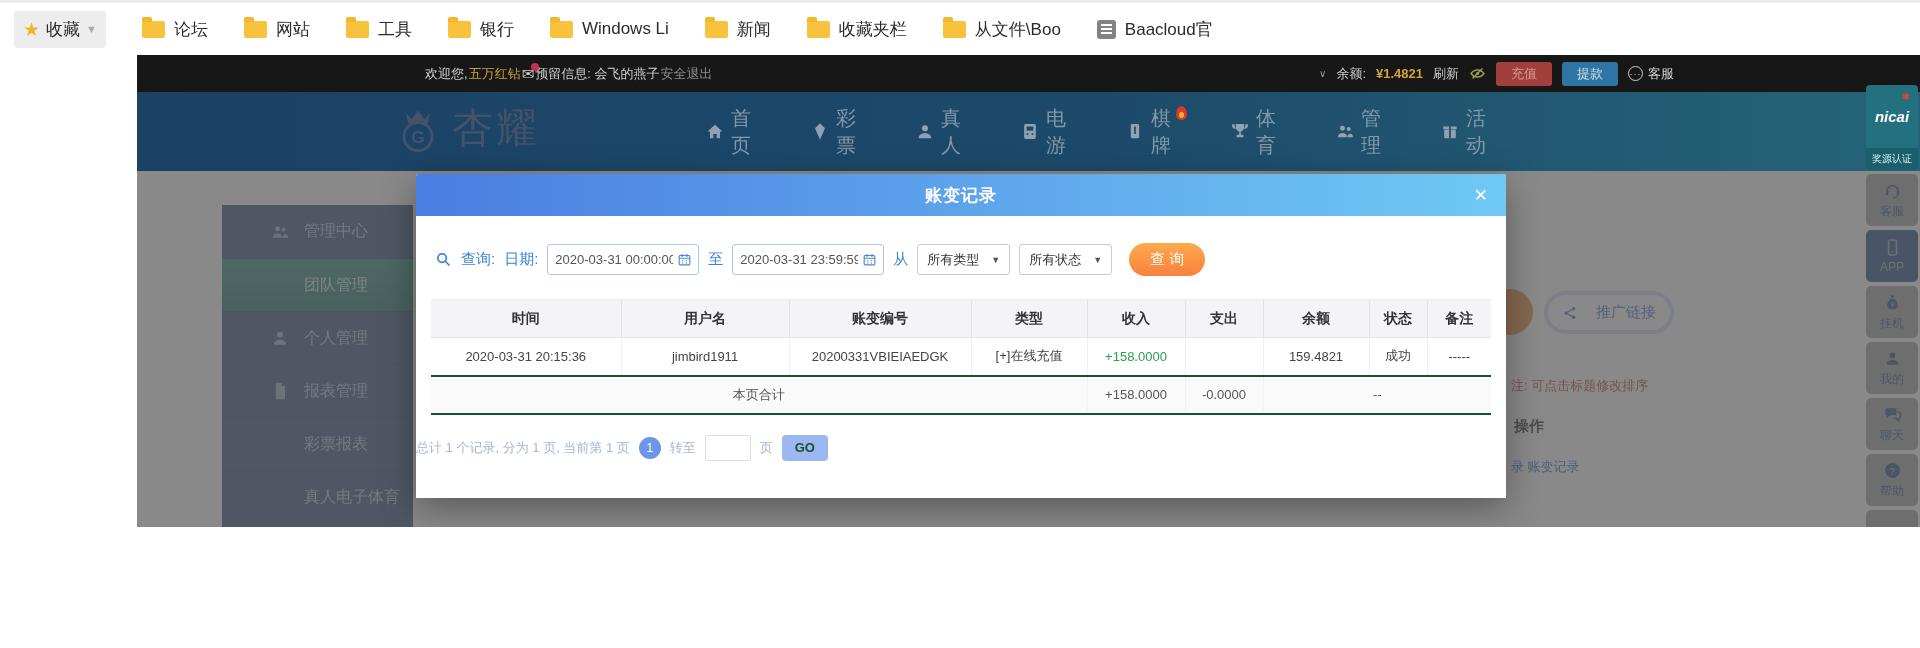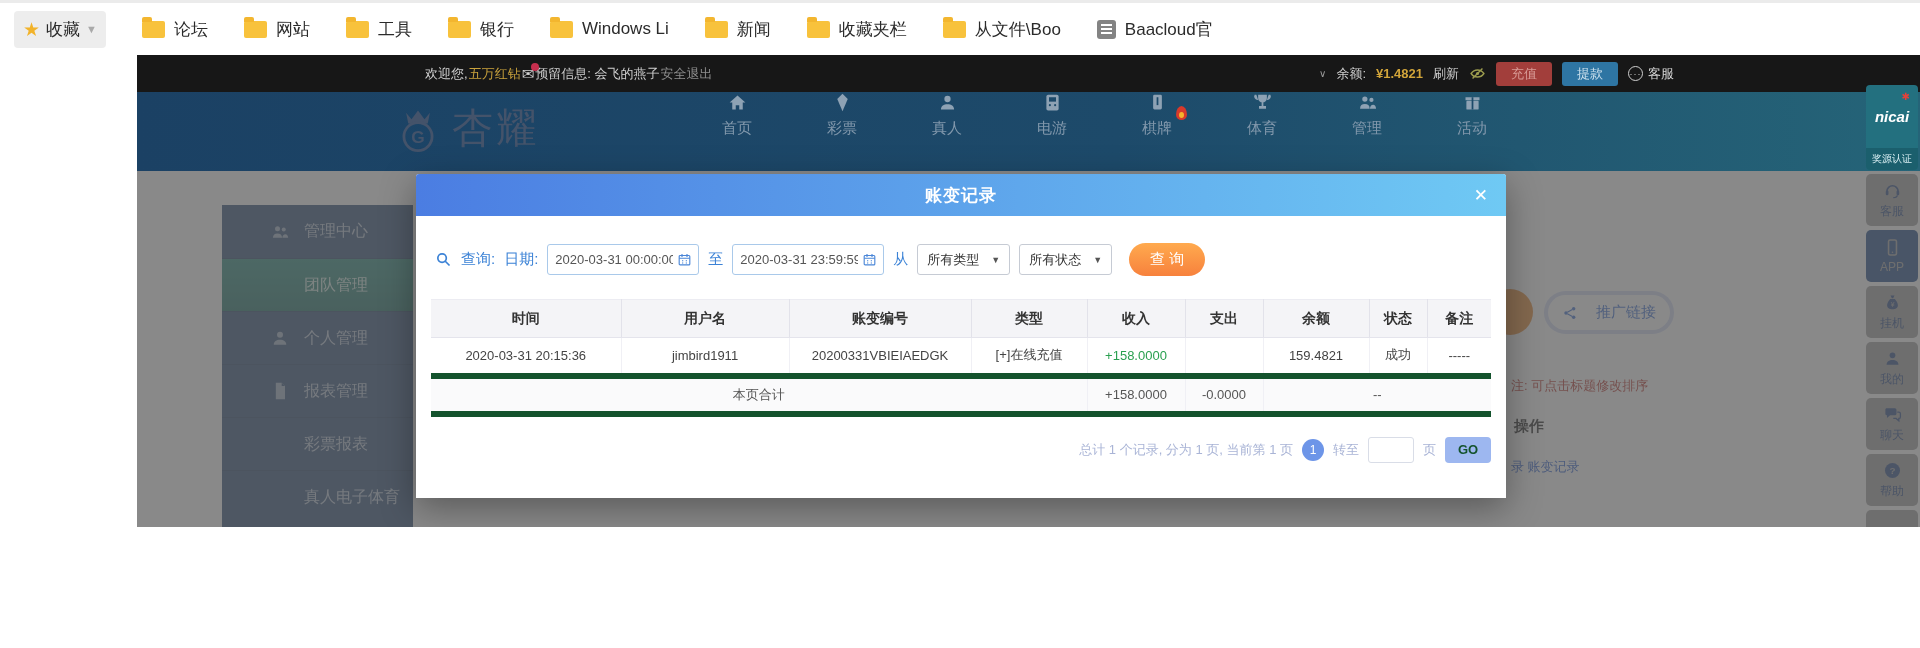--- a/index.html
+++ b/index.html
@@ -34,21 +34,21 @@
   .btn-blue{background:#2e75a3;color:#cfe3ef}
   .svc{display:flex;align-items:center;gap:5px;color:#d6d6d6}
   .svc-ic{width:15px;height:15px;border:1px solid #cfcfcf;border-radius:50%;display:flex;align-items:center;justify-content:center;font-size:9px;letter-spacing:1px;color:#cfcfcf}
   .vchev{color:#9a9a9a;font-size:10px}
 
   
   .mainnav{height:79px;background:linear-gradient(90deg,#1b4164 0%,#1d4a6a 55%,#256478 100%);position:relative}
   .logo{position:absolute;left:255px;top:9px;display:flex;align-items:center;gap:8px}
   .logo-txt{font-size:41px;font-weight:normal;color:#44536a;letter-spacing:3px}
   .nav-menu{position:absolute;left:568px;top:0;height:79px;display:flex;gap:41px}
-  .nav-item{width:64px;display:flex;flex-direction:column;align-items:center;gap:6px;color:#8298ac;font-size:15px;position:relative}
+  .nav-item{width:64px;display:flex;flex-direction:row;align-items:center;justify-content:center;gap:6px;color:#8298ac;font-size:20px;position:relative}
   .nav-item svg{width:21px;height:21px;color:#8ea2b4}
   .flame{position:absolute;top:14px;right:2px;width:11px;height:14px;background:#d8392b;border-radius:50% 50% 50% 50%/62% 62% 38% 38%}
   .flame:before{content:"";position:absolute;left:3px;top:6px;width:5px;height:6px;background:#f5b32c;border-radius:50%}
 
   
   .content{height:356px;position:relative;background:#fff}
   .dim{position:absolute;inset:0;background:rgba(92,92,92,.72);z-index:10}
 
   
   .sidebar{position:absolute;left:85px;top:34px;bottom:0;width:191px;background:#2c4d77;z-index:1;font-size:16px;color:#b9c6d8}
@@ -93,26 +93,26 @@
   .q-input input{border:none;outline:none;width:118px;font-size:13px;color:#555;font-family:inherit}
   .q-input svg{width:15px;height:15px;color:#4a86d8;flex:none}
   .q-select{height:31px;border:1px solid #c6cbd4;border-radius:3px;display:flex;align-items:center;gap:12px;padding:0 9px;font-size:13px;color:#333}
   .q-select .car{font-size:9px;color:#555}
   .q-btn{width:76px;height:33px;border-radius:17px;background:linear-gradient(180deg,#ffaa4e,#f7813d);color:#fff;
     font-size:15px;display:flex;align-items:center;justify-content:center;margin-left:8px;cursor:pointer}
 
   table.acct{width:1060px;margin:23px auto 12px;border-collapse:collapse;text-align:center;font-size:13px;color:#444}
   .acct th{height:38px;background:#f4f4f7;font-size:14px;color:#333;font-weight:bold;
     border-top:1px solid #ececf2;border-bottom:1px solid #e4e4ec;border-right:1px solid #e2e2ea}
-  .acct td{height:38px;border-bottom:6px solid #14532d;border-right:1px solid #f0f0f5}
+  .acct td{height:38px;border-bottom:2px solid #14532d;border-right:1px solid #f0f0f5}
   .acct th:last-child,.acct td:last-child{border-right:none}
   .acct .green{color:#2aa050}
   .acct tr.sumrow td{background:#fafafb;color:#555}
 
-  .pager{display:flex;align-items:center;justify-content:flex-end;gap:9px;margin:20px 15px 16px 0;font-size:13px;color:#a9b4d6}
+  .pager{display:flex;align-items:center;gap:9px;margin:20px 15px 16px 0;font-size:13px;color:#a9b4d6}
   .pg-circle{width:22px;height:22px;border-radius:50%;background:#6d95e8;color:#fff;display:flex;align-items:center;justify-content:center;font-size:12px}
   .pg-input{width:46px;height:26px;border:1px solid #d9dde7;border-radius:3px;outline:none;font-family:inherit;padding:0 4px}
   .pg-go{width:46px;height:26px;border-radius:4px;background:#9db7f0;color:#14532d;display:flex;align-items:center;justify-content:center;font-weight:bold;font-size:13px;cursor:pointer}
 </style>
 </head>
 <body>
 
 <div class="bookmarks">
   <div class="fav-btn">
     <span class="star">★</span>

